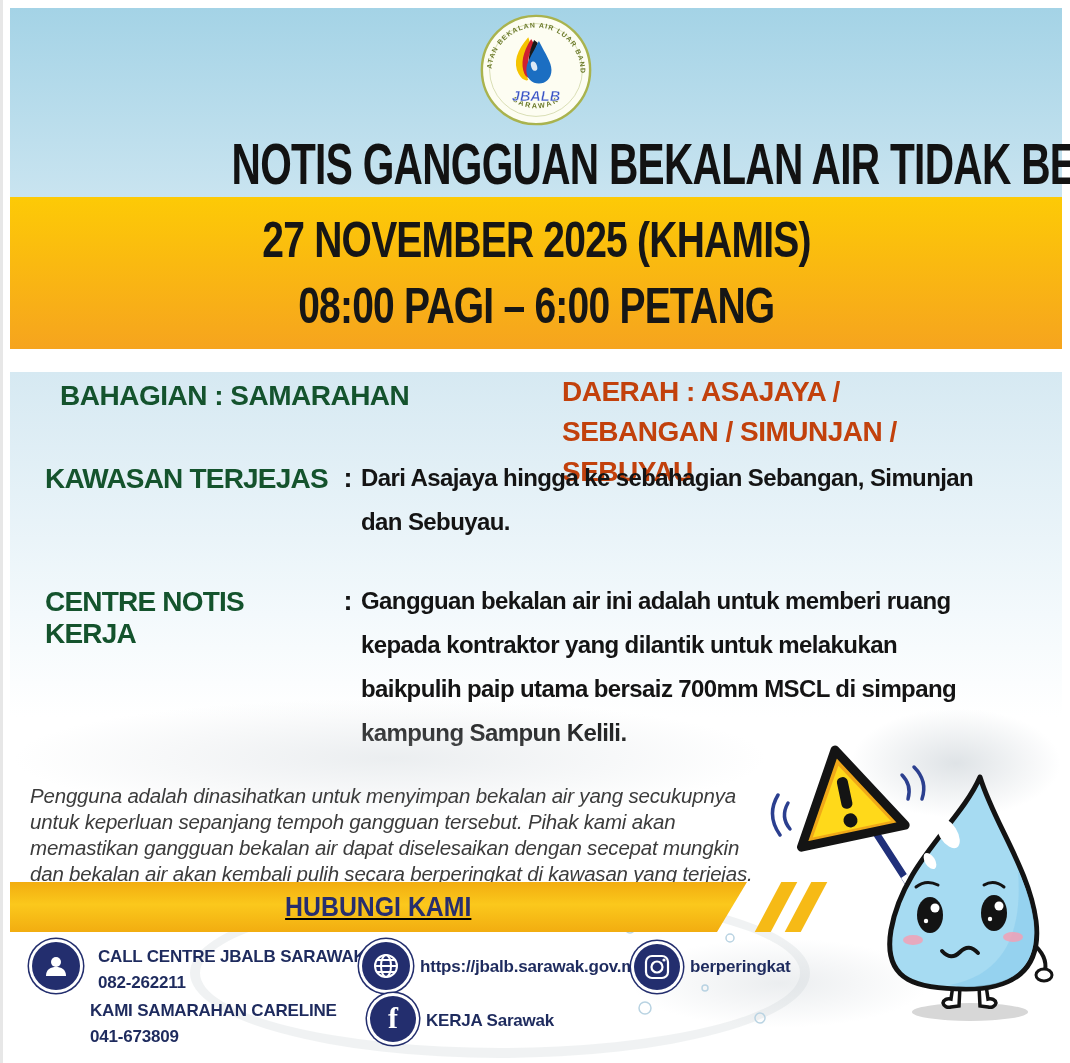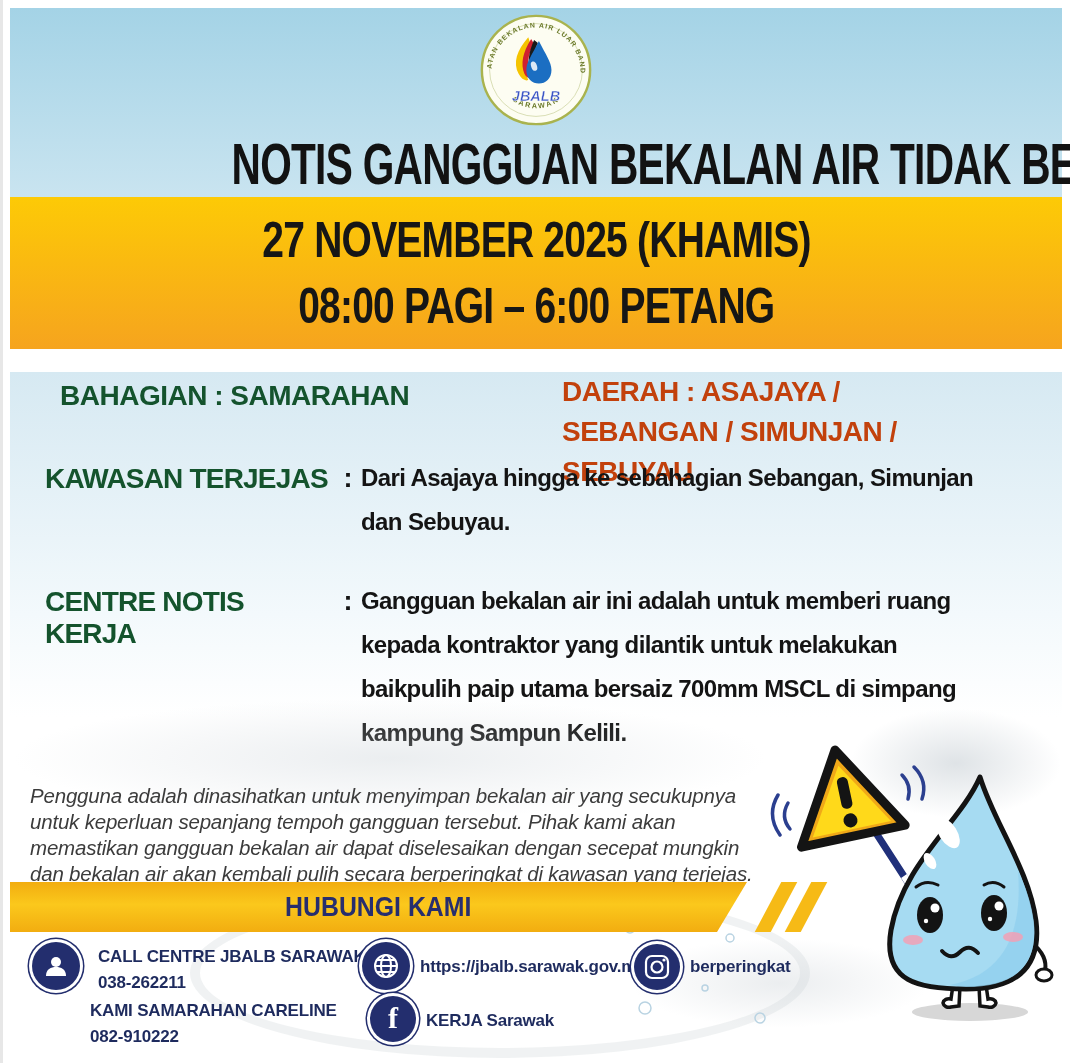--- a/index.html
+++ b/index.html
@@ -62,21 +62,21 @@
 
   
   .advisory { position:absolute; left:20px; top:775px; width:748px;
               font-size:20.5px; font-style:italic; color:#3c3c3c; line-height:26px;
               letter-spacing:-0.2px; font-weight:400; }
 
   
   .hubungi { position:absolute; left:0px; top:874px; width:737px; height:50px;
              background:linear-gradient(#f2ad10, #fbc81c 45%, #f2ad10);
              clip-path:polygon(0 0, 100% 0, calc(100% - 30px) 100%, 0 100%);
-             display:flex; align-items:center; justify-content:center; }
+             display:flex; align-items:center; justify-content:center;text-decoration:underline; }
   .hubungi-label { display:inline-block; font-size:27px; font-weight:700; color:#272e6e;
                    transform:scaleX(0.92); letter-spacing:0; }
   .stripe { position:absolute; top:874px; width:16px; height:50px; background:#f6ba16;
             transform:skewX(-28deg); }
   .stripe1 { left:758px; }
   .stripe2 { left:788px; }
 
   
   .contact-icon { position:absolute; width:48px; height:48px; border-radius:50%;
                   background:#232e6e; box-shadow:0 0 0 3px #ffffff, 0 0 0 4.5px #232e6e;
@@ -166,25 +166,25 @@
   <div class="stripe stripe2"></div>
 
   <div class="contact-icon" style="left:22px; top:934px;">
     <svg width="30" height="30" viewBox="0 0 30 30">
       <circle cx="15" cy="11" r="5" fill="#ffffff"></circle>
       <path d="M5,25 C5,18 10,16 15,16 C20,16 25,18 25,25 Z" fill="#ffffff"></path>
     </svg>
   </div>
   <div class="contact-text" style="left:88px; top:936px;">
     <div>CALL CENTRE JBALB SARAWAK</div>
-    <div>038-262211</div>
+    <div>082-262211</div>
   </div>
   <div class="contact-text" style="left:80px; top:990px;">
     <div>KAMI SAMARAHAN CARELINE</div>
-    <div>082-910222</div>
+    <div>041-673809</div>
   </div>
 
   <div class="contact-icon" style="left:352px; top:934px;">
     <svg width="32" height="32" viewBox="0 0 32 32" fill="none" stroke="#ffffff" stroke-width="2">
       <circle cx="16" cy="16" r="11"></circle>
       <ellipse cx="16" cy="16" rx="5" ry="11"></ellipse>
       <line x1="5" y1="16" x2="27" y2="16"></line>
       <line x1="7" y1="10" x2="25" y2="10"></line>
       <line x1="7" y1="22" x2="25" y2="22"></line>
     </svg>

